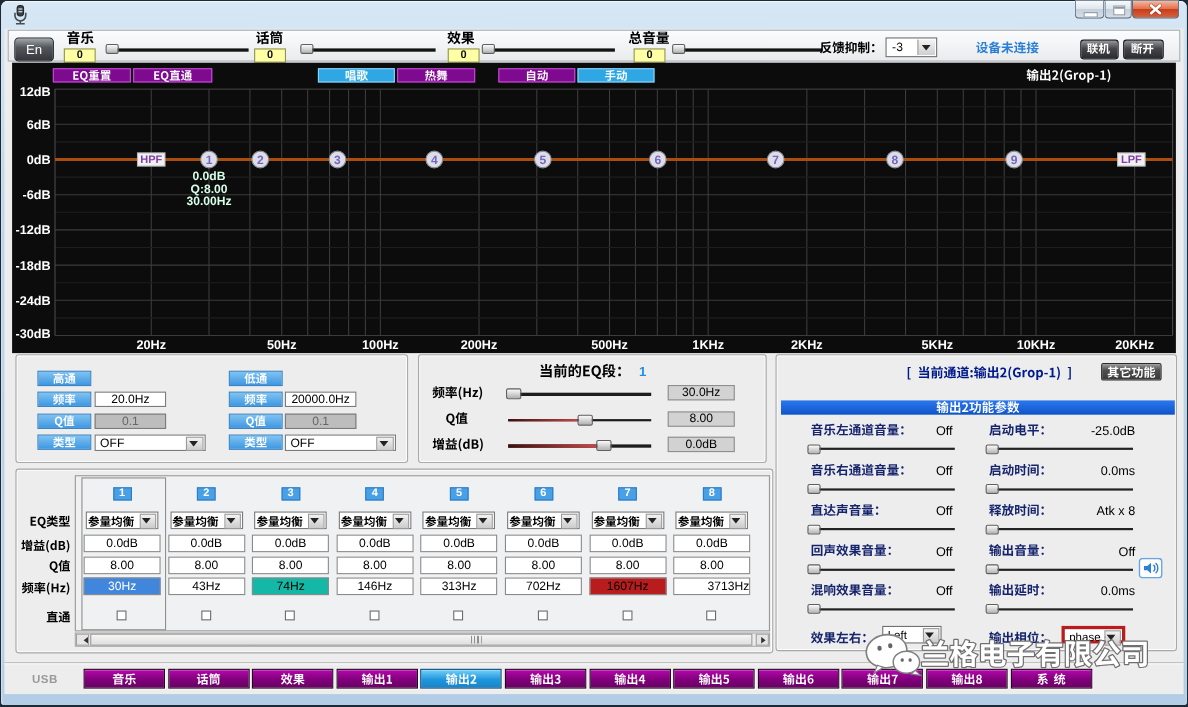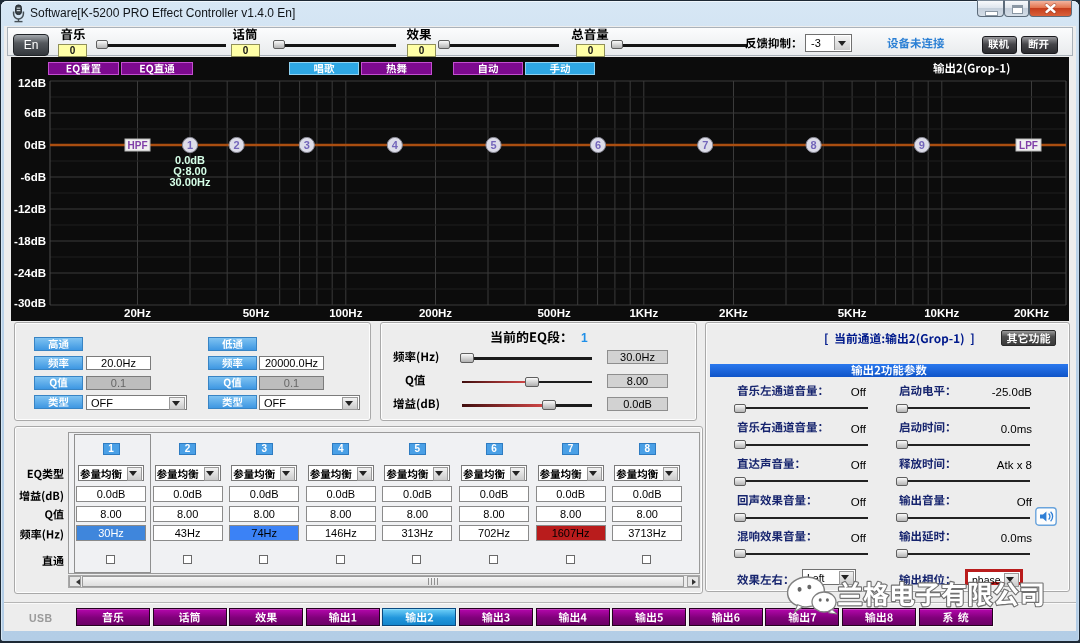--- a/index.html
+++ b/index.html
@@ -3,21 +3,20 @@
 *{margin:0;padding:0}
 body{font-family:"Liberation Sans",sans-serif}
 .a{position:absolute}
 .c{display:flex;align-items:center;justify-content:center}
 .th{width:12px;height:9px;background:linear-gradient(180deg,#fafafa,#b4b4b4);border:1px solid #5f5f5f;border-radius:2px;box-sizing:border-box}
 .th2{width:14px;height:10px;background:linear-gradient(180deg,#fafafa,#b0b0b0);border:1px solid #5f5f5f;border-radius:2px;box-sizing:border-box}
 </style></head><body>
 <div style="position:relative;width:1080px;height:643px;overflow:hidden;font-family:'Liberation Sans',sans-serif">
 <div class="a" style="left:0;top:0;width:1080px;height:643px;background:#1d2935"></div>
     <div class="a" style="left:1px;top:1px;width:1078px;height:640px;background:linear-gradient(180deg,#d7e7f5,#bcd4ea 30%,#b3cde6);border-radius:6px 6px 3px 3px;box-shadow:inset 0 1px 0 #eff6fc,inset 1px 0 0 #d6e6f3,inset -1px 0 0 #c4d9ec"></div>
-    <div class="a" style="left:30px;top:6px;font:12px 'Liberation Sans',sans-serif;color:#101418">Software[K-5200 PRO Effect Controller v1.4.0 En]</div>
     <svg class="a" style="left:11px;top:4px" width="15" height="19" viewBox="0 0 15 19">
 <rect x="4.6" y="1" width="5.8" height="9.5" rx="2.6" fill="#3a4248" stroke="#20262b"></rect>
 <path d="M2.6 7.5v2.6a4.9 4.9 0 0 0 9.8 0V7.5" fill="none" stroke="#454f56" stroke-width="1.5"></path>
 <line x1="7.5" y1="15" x2="7.5" y2="17" stroke="#454f56" stroke-width="1.4"></line>
 <path d="M3.5 17.6h8" stroke="#454f56" stroke-width="1.4"></path>
 <rect x="5.7" y="3.6" width="3.6" height="1.2" fill="#cdd5da"></rect>
       <rect x="5.7" y="6" width="3.6" height="1.2" fill="#cdd5da"></rect>
 </svg>
     <div style="position:absolute;top:0;height:17px;border:1px solid #5c6b7a;border-top:1px solid #7c8b9a;border-radius:0 0 4px 4px;box-sizing:border-box;left:977px;width:27px;background:linear-gradient(180deg,#f8fafc,#dfe6ee 45%,#c5d0dc 50%,#d5dee8)">
       <div class="a" style="left:7px;top:10px;width:11px;height:3px;background:#fff;border:1px solid #8a97a4"></div>
@@ -267,21 +266,21 @@
     <div style="position:absolute;width:70px;height:16px;background:#fff;border:1px solid #8a8a8a;box-sizing:border-box;font:11px 'Liberation Sans',sans-serif;color:#000;text-align:center;line-height:14px;left:152.6px;top:524.5px">43Hz</div>
     <div class="a" style="left:182.6px;top:555px;width:9px;height:9px;background:#fff;border:1px solid #6a6a6a;box-sizing:border-box"></div>
     <div class="a" style="left:255.7px;top:443px;width:17px;height:12px;background:#4aa0e6;border:1px solid #2e7cc2;box-sizing:border-box;color:#fff;font:bold 10px 'Liberation Sans',sans-serif;text-align:center;line-height:10px">3</div>
     <div class="a" style="left:231.2px;top:465px;width:66px;height:16px;background:#fff;border:1px solid #7a7a7a;box-sizing:border-box">
       <div style="position:absolute;right:1px;top:1px;width:13px;height:12px;background:linear-gradient(180deg,#f2f2f2,#cbcbcb);border:1px solid #999">
         <div style="position:absolute;left:1px;top:3px;border:4px solid transparent;border-top:5px solid #222"></div>
       </div>
     </div>
     <div style="position:absolute;width:70px;height:16px;background:#fff;border:1px solid #8a8a8a;box-sizing:border-box;font:11px 'Liberation Sans',sans-serif;color:#000;text-align:center;line-height:14px;left:229.2px;top:485.5px">0.0dB</div>
     <div style="position:absolute;width:70px;height:16px;background:#fff;border:1px solid #8a8a8a;box-sizing:border-box;font:11px 'Liberation Sans',sans-serif;color:#000;text-align:center;line-height:14px;left:229.2px;top:505.5px">8.00</div>
-    <div style="position:absolute;width:70px;height:16px;background:#3b82f6;border:1px solid #8a8a8a;box-sizing:border-box;font:11px 'Liberation Sans',sans-serif;color:#000;text-align:center;line-height:14px;left:229.2px;top:524.5px">74Hz</div>
+    <div style="position:absolute;width:70px;height:16px;background:#14b8a6;border:1px solid #8a8a8a;box-sizing:border-box;font:11px 'Liberation Sans',sans-serif;color:#000;text-align:center;line-height:14px;left:229.2px;top:524.5px">74Hz</div>
     <div class="a" style="left:259.2px;top:555px;width:9px;height:9px;background:#fff;border:1px solid #6a6a6a;box-sizing:border-box"></div>
     <div class="a" style="left:332.3px;top:443px;width:17px;height:12px;background:#4aa0e6;border:1px solid #2e7cc2;box-sizing:border-box;color:#fff;font:bold 10px 'Liberation Sans',sans-serif;text-align:center;line-height:10px">4</div>
     <div class="a" style="left:307.8px;top:465px;width:66px;height:16px;background:#fff;border:1px solid #7a7a7a;box-sizing:border-box">
       <div style="position:absolute;right:1px;top:1px;width:13px;height:12px;background:linear-gradient(180deg,#f2f2f2,#cbcbcb);border:1px solid #999">
         <div style="position:absolute;left:1px;top:3px;border:4px solid transparent;border-top:5px solid #222"></div>
       </div>
     </div>
     <div style="position:absolute;width:70px;height:16px;background:#fff;border:1px solid #8a8a8a;box-sizing:border-box;font:11px 'Liberation Sans',sans-serif;color:#000;text-align:center;line-height:14px;left:305.8px;top:485.5px">0.0dB</div>
     <div style="position:absolute;width:70px;height:16px;background:#fff;border:1px solid #8a8a8a;box-sizing:border-box;font:11px 'Liberation Sans',sans-serif;color:#000;text-align:center;line-height:14px;left:305.8px;top:505.5px">8.00</div>
     <div style="position:absolute;width:70px;height:16px;background:#fff;border:1px solid #8a8a8a;box-sizing:border-box;font:11px 'Liberation Sans',sans-serif;color:#000;text-align:center;line-height:14px;left:305.8px;top:524.5px">146Hz</div>
@@ -317,21 +316,21 @@
     <div style="position:absolute;width:70px;height:16px;background:#b91c1c;border:1px solid #8a8a8a;box-sizing:border-box;font:11px 'Liberation Sans',sans-serif;color:#000;text-align:center;line-height:14px;left:535.6px;top:524.5px">1607Hz</div>
     <div class="a" style="left:565.6px;top:555px;width:9px;height:9px;background:#fff;border:1px solid #6a6a6a;box-sizing:border-box"></div>
     <div class="a" style="left:638.7px;top:443px;width:17px;height:12px;background:#4aa0e6;border:1px solid #2e7cc2;box-sizing:border-box;color:#fff;font:bold 10px 'Liberation Sans',sans-serif;text-align:center;line-height:10px">8</div>
     <div class="a" style="left:614.2px;top:465px;width:66px;height:16px;background:#fff;border:1px solid #7a7a7a;box-sizing:border-box">
       <div style="position:absolute;right:1px;top:1px;width:13px;height:12px;background:linear-gradient(180deg,#f2f2f2,#cbcbcb);border:1px solid #999">
         <div style="position:absolute;left:1px;top:3px;border:4px solid transparent;border-top:5px solid #222"></div>
       </div>
     </div>
     <div style="position:absolute;width:70px;height:16px;background:#fff;border:1px solid #8a8a8a;box-sizing:border-box;font:11px 'Liberation Sans',sans-serif;color:#000;text-align:center;line-height:14px;left:612.2px;top:485.5px">0.0dB</div>
     <div style="position:absolute;width:70px;height:16px;background:#fff;border:1px solid #8a8a8a;box-sizing:border-box;font:11px 'Liberation Sans',sans-serif;color:#000;text-align:center;line-height:14px;left:612.2px;top:505.5px">8.00</div>
-    <div style="position:absolute;width:70px;height:16px;background:#fff;border:1px solid #8a8a8a;box-sizing:border-box;font:11px 'Liberation Sans',sans-serif;color:#000;text-align:center;line-height:14px;left:612.2px;top:524.5px">3713Hz</div>
+    <div style="position:absolute;width:70px;height:16px;background:#fff;border:1px solid #8a8a8a;box-sizing:border-box;font:11px 'Liberation Sans',sans-serif;color:#000;text-align:right;line-height:14px;left:612.2px;top:524.5px">3713Hz</div>
     <div class="a" style="left:642.2px;top:555px;width:9px;height:9px;background:#fff;border:1px solid #6a6a6a;box-sizing:border-box"></div>
     <div class="a" style="left:68px;top:575px;width:632px;height:13px;background:#ececec;border:1px solid #a8a8a8;box-sizing:border-box"></div>
     <div style="position:absolute;top:576px;width:12px;height:11px;background:#e6e6e6;border:1px solid #a0a0a0;box-sizing:border-box;left:69px">
       <div style="position:absolute;left:3px;top:2px;border:3px solid transparent;border-right:4px solid #333"></div>
     </div>
     <div style="position:absolute;top:576px;width:12px;height:11px;background:#e6e6e6;border:1px solid #a0a0a0;box-sizing:border-box;left:687px">
       <div style="position:absolute;left:4px;top:2px;border:3px solid transparent;border-left:4px solid #333"></div>
     </div>
     <div class="a" style="left:82px;top:576px;width:602px;height:11px;background:linear-gradient(180deg,#f6f6f6,#dedede);border:1px solid #9a9a9a;box-sizing:border-box"></div>
     <div class="a" style="left:428px;top:578px;width:10px;height:7px;background:repeating-linear-gradient(90deg,#909090 0 1px,transparent 1px 3px)"></div>

